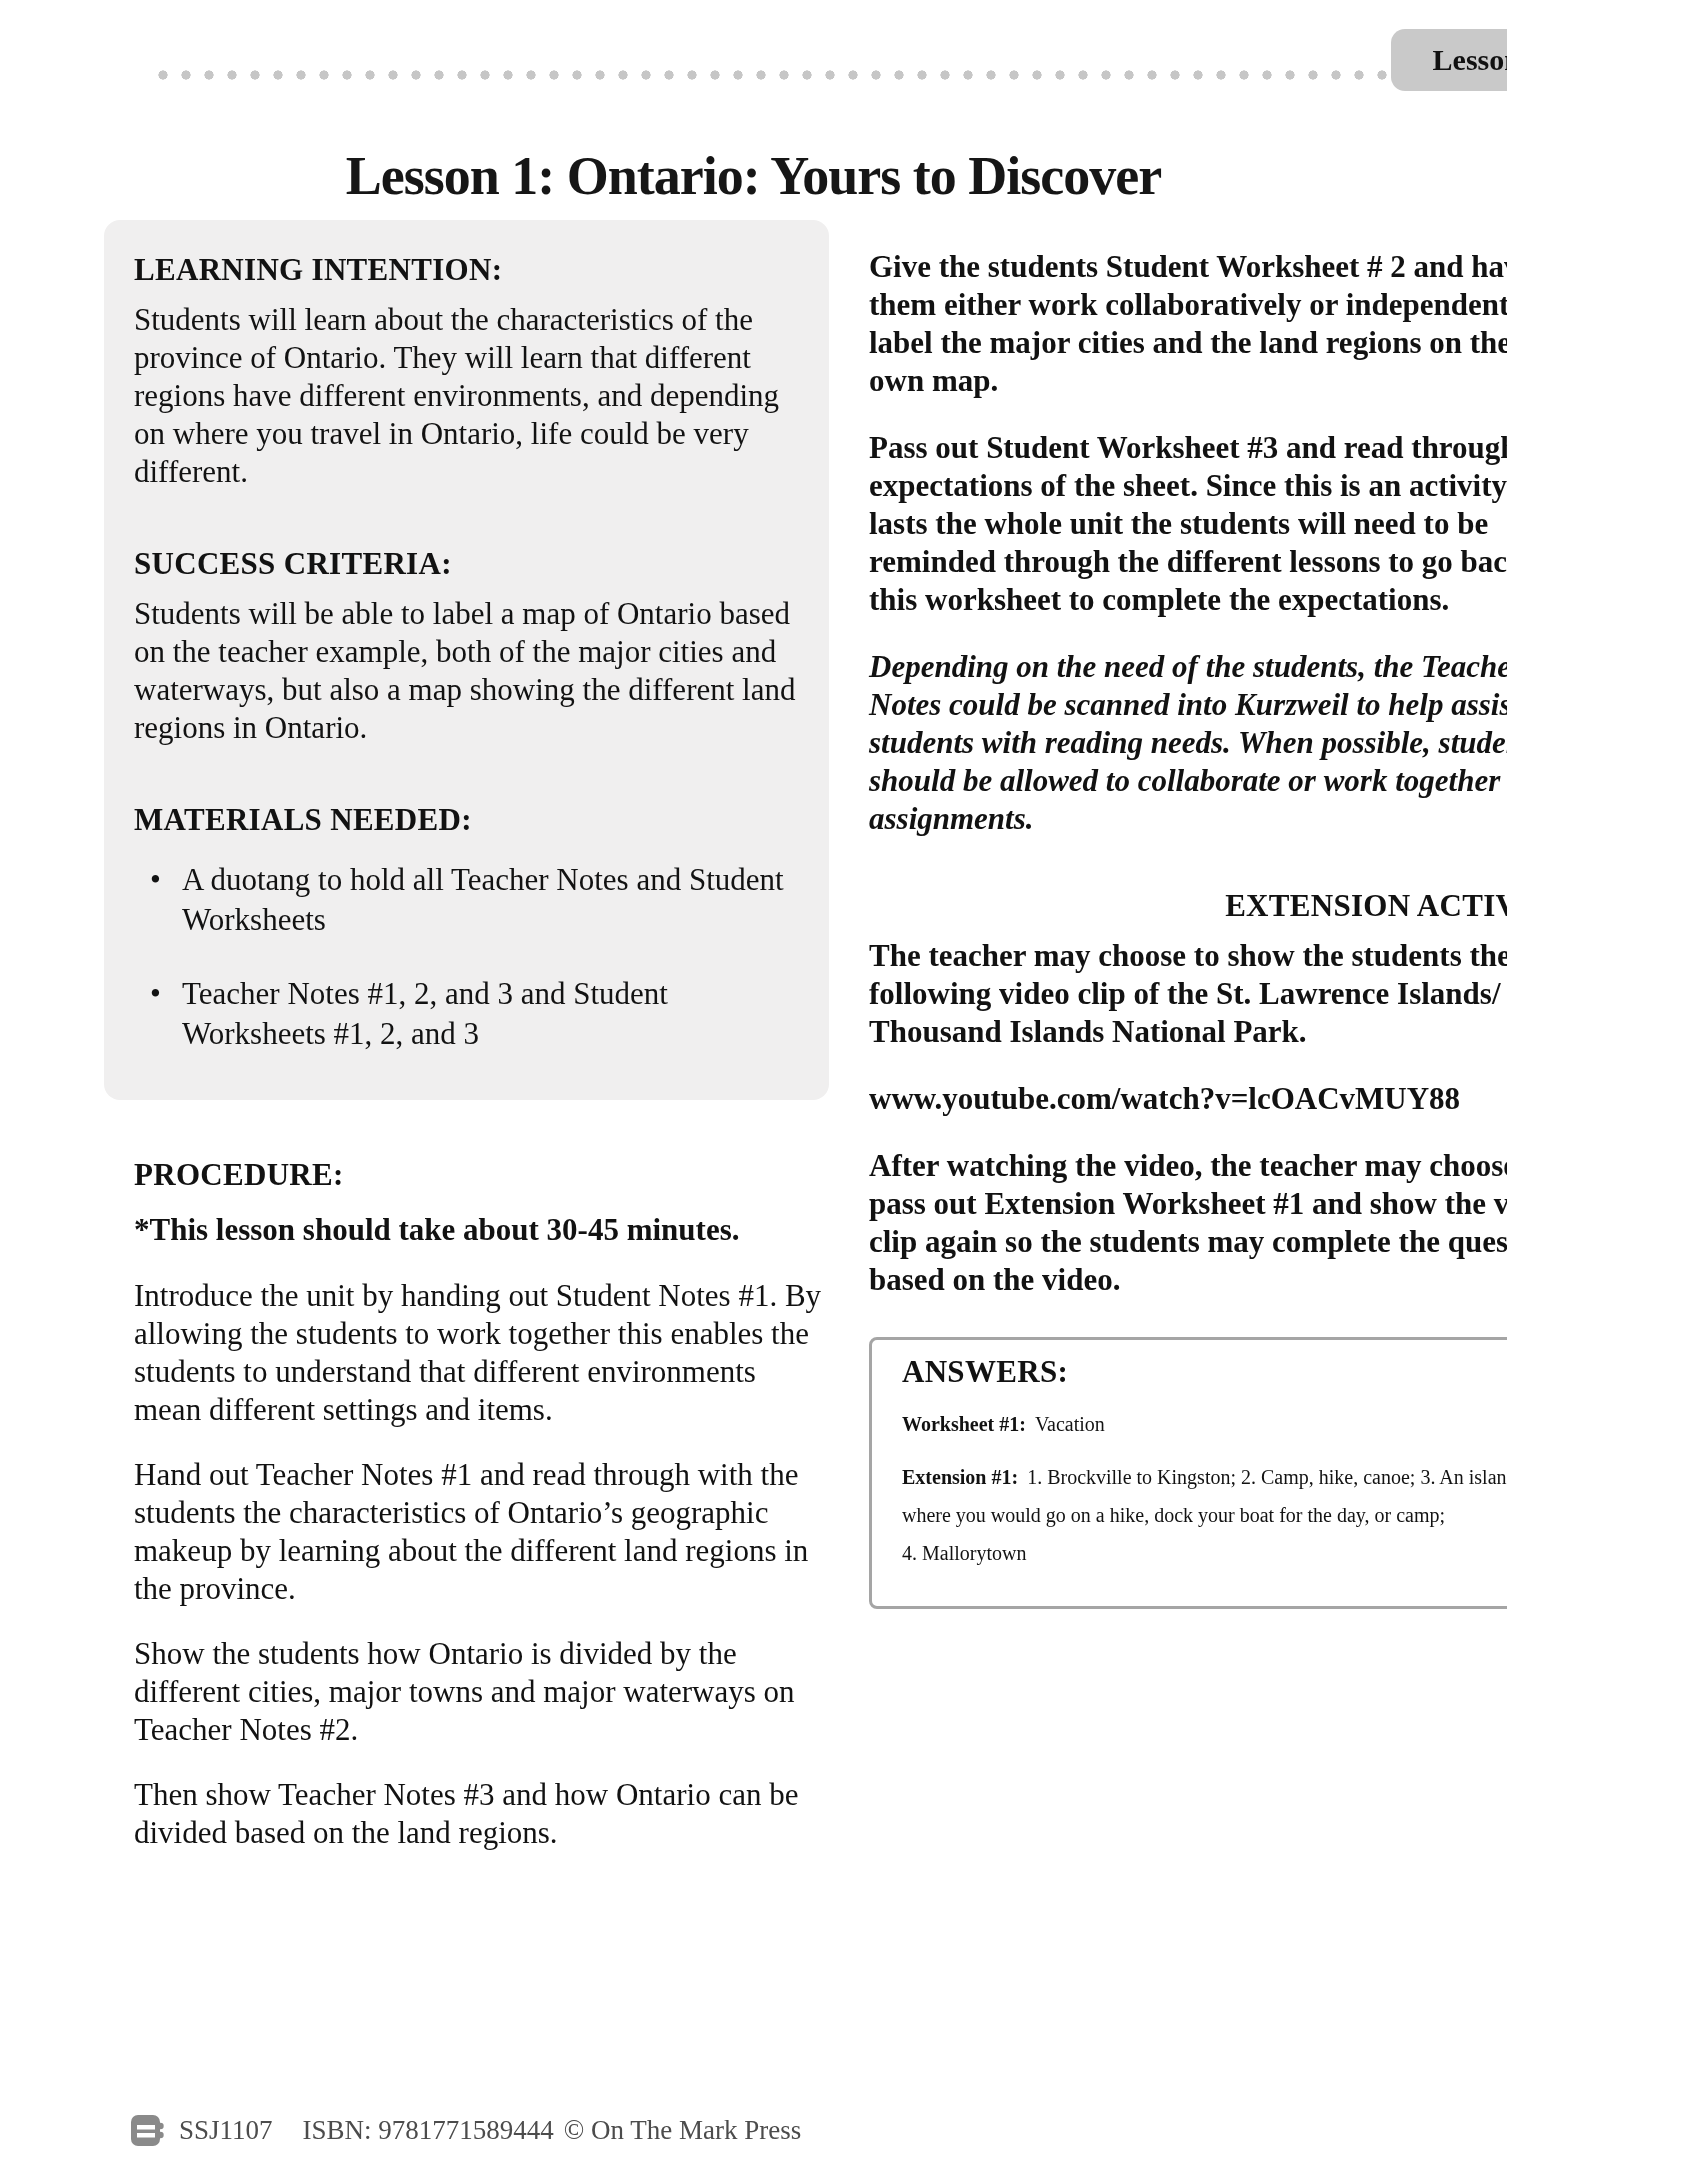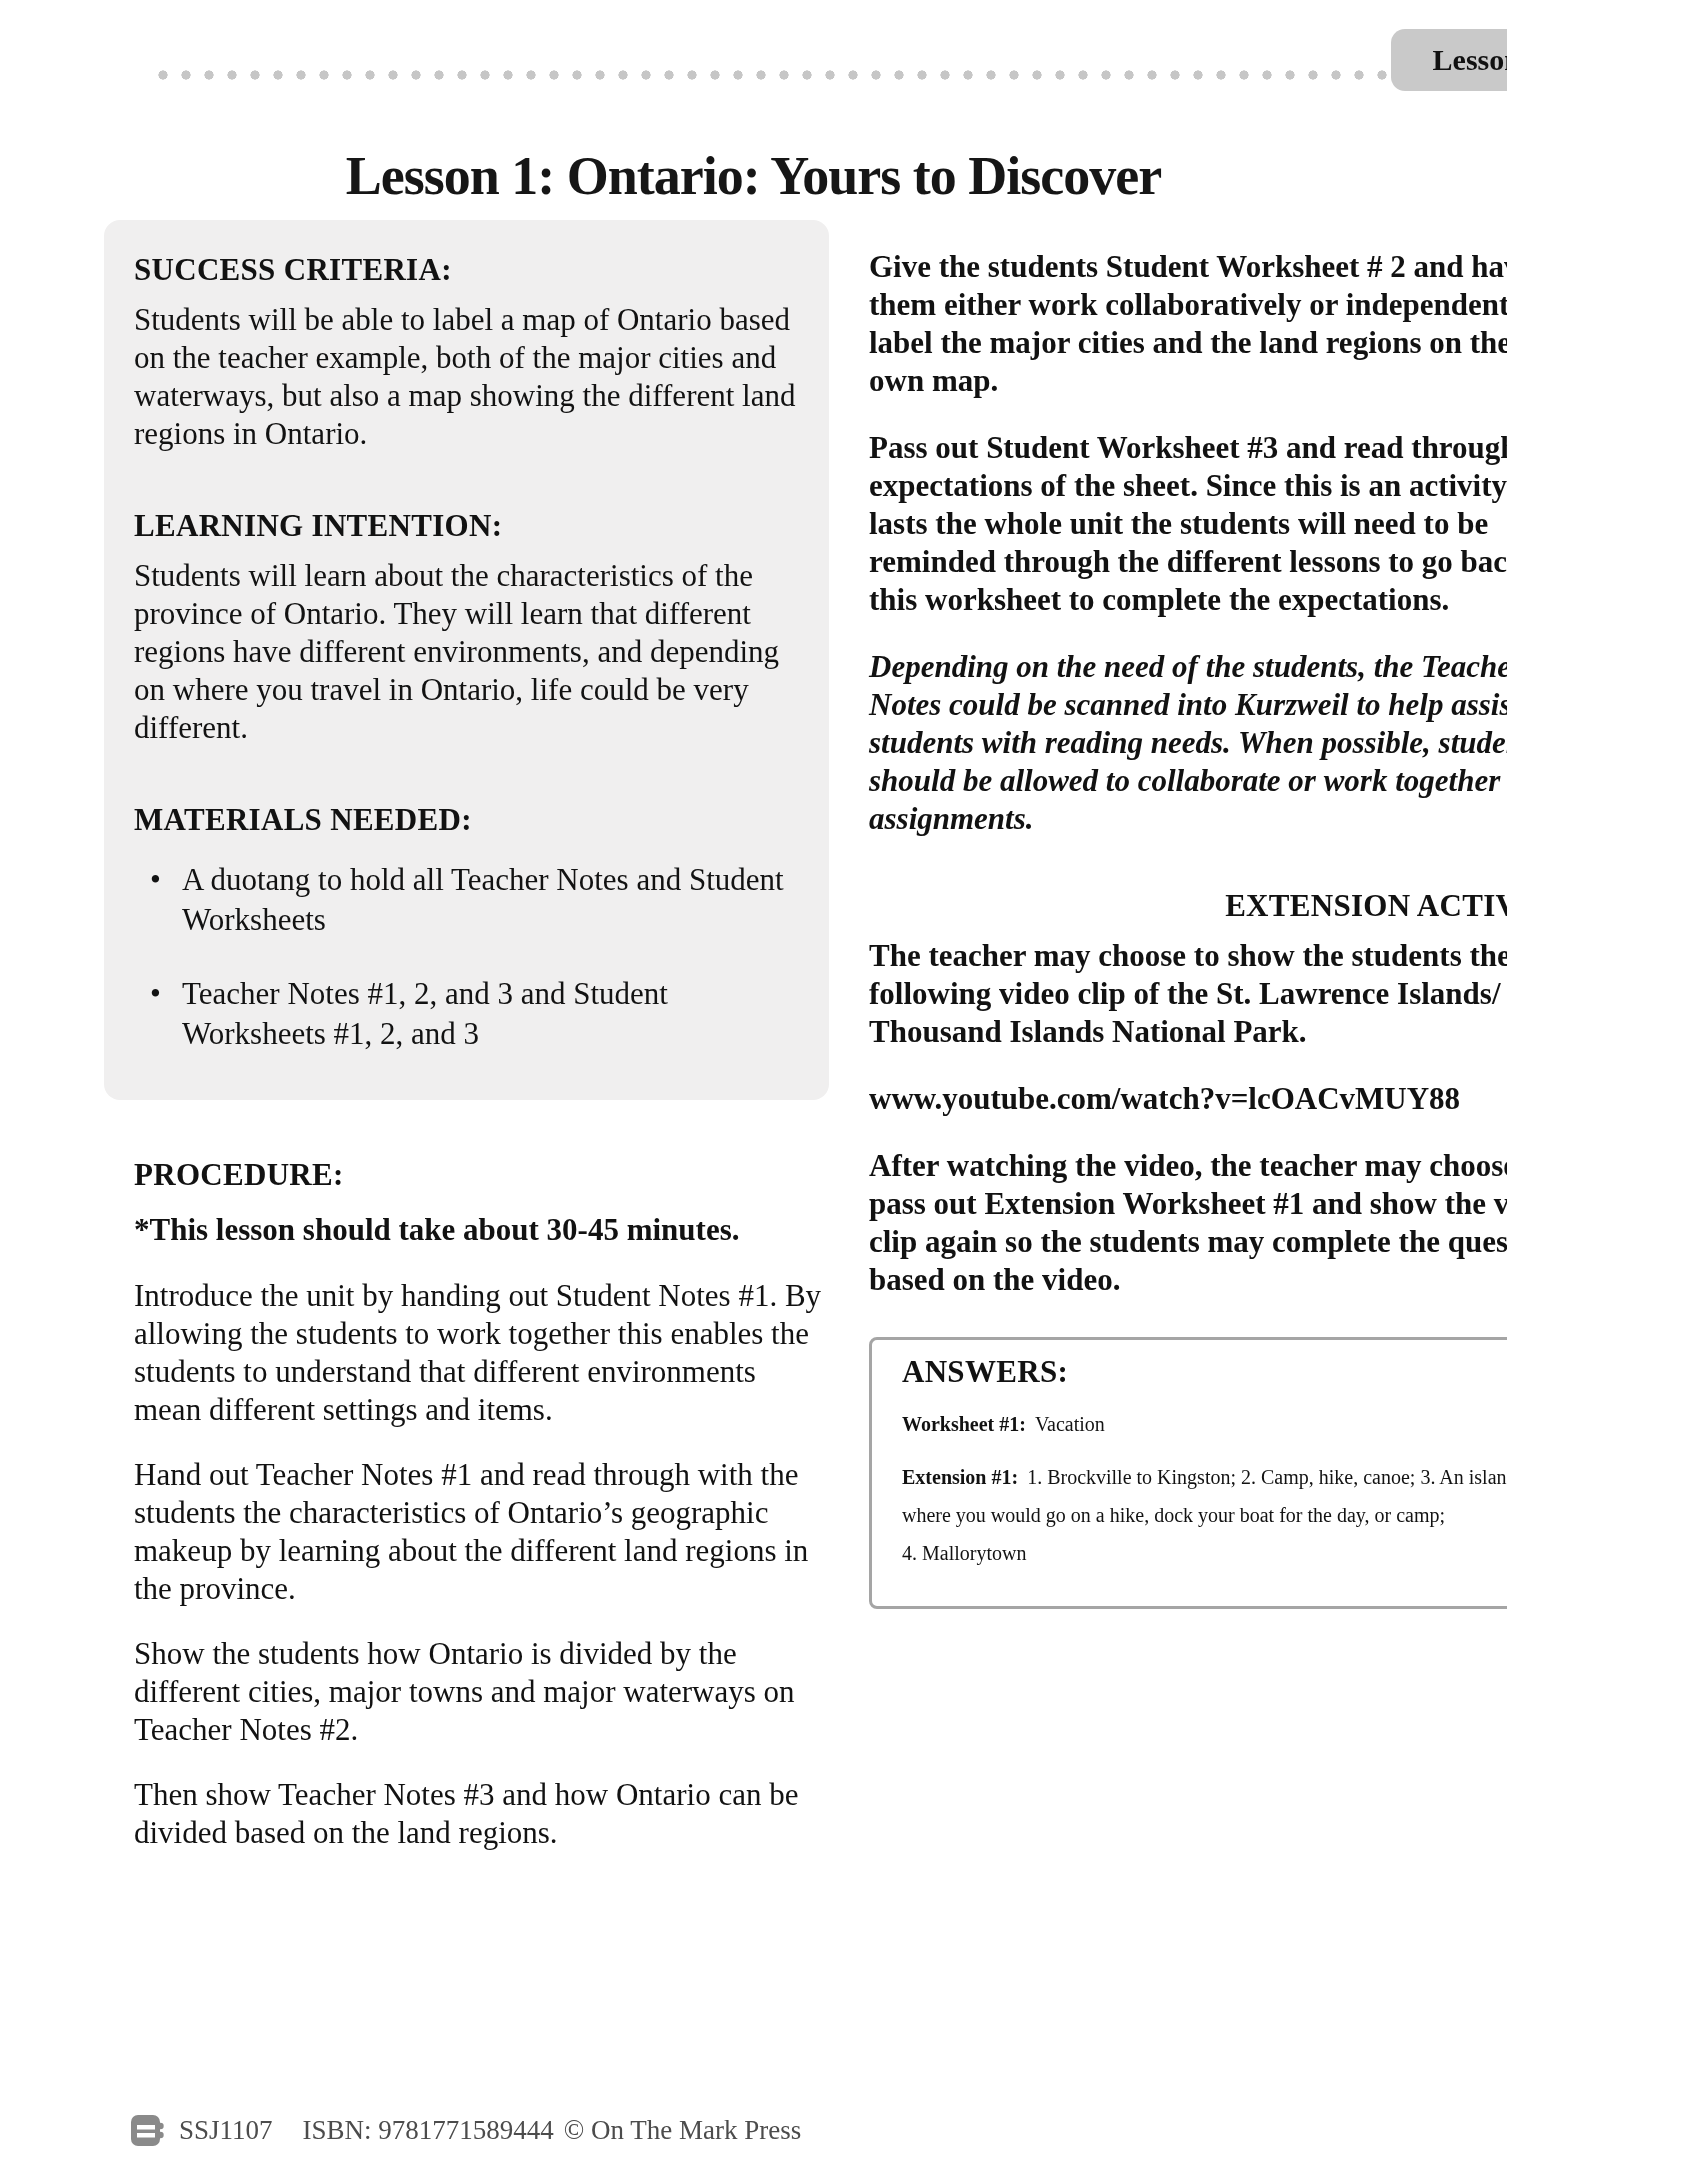--- a/index.html
+++ b/index.html
@@ -83,26 +83,26 @@
 
   <div class="tab">
     <span>Lesson #1</span>
   </div>
 
   <h1 class="title">Lesson 1: Ontario: Yours to Discover</h1>
 
   <div class="col-left">
     <div class="panel">
       <div class="section">
+        <h2 class="sec-heading">LEARNING INTENTION:</h2>
+        <p class="body-text">Students will learn about the characteristics of the province of Ontario. They will learn that different regions have different environments, and depending on where you travel in Ontario, life could be very different.</p>
+      </div>
+      <div class="section">
         <h2 class="sec-heading">SUCCESS CRITERIA:</h2>
         <p class="body-text">Students will be able to label a map of Ontario based on the teacher example, both of the major cities and waterways, but also a map showing the different land regions in Ontario.</p>
-      </div>
-      <div class="section">
-        <h2 class="sec-heading">LEARNING INTENTION:</h2>
-        <p class="body-text">Students will learn about the characteristics of the province of Ontario. They will learn that different regions have different environments, and depending on where you travel in Ontario, life could be very different.</p>
       </div>
       <div class="section">
         <h2 class="sec-heading">MATERIALS NEEDED:</h2>
         <ul class="bullets">
           <li>A duotang to hold all Teacher Notes and Student Worksheets</li>
           <li>Teacher Notes #1, 2, and 3 and Student Worksheets #1, 2, and 3</li>
         </ul>
       </div>
     </div>
 

